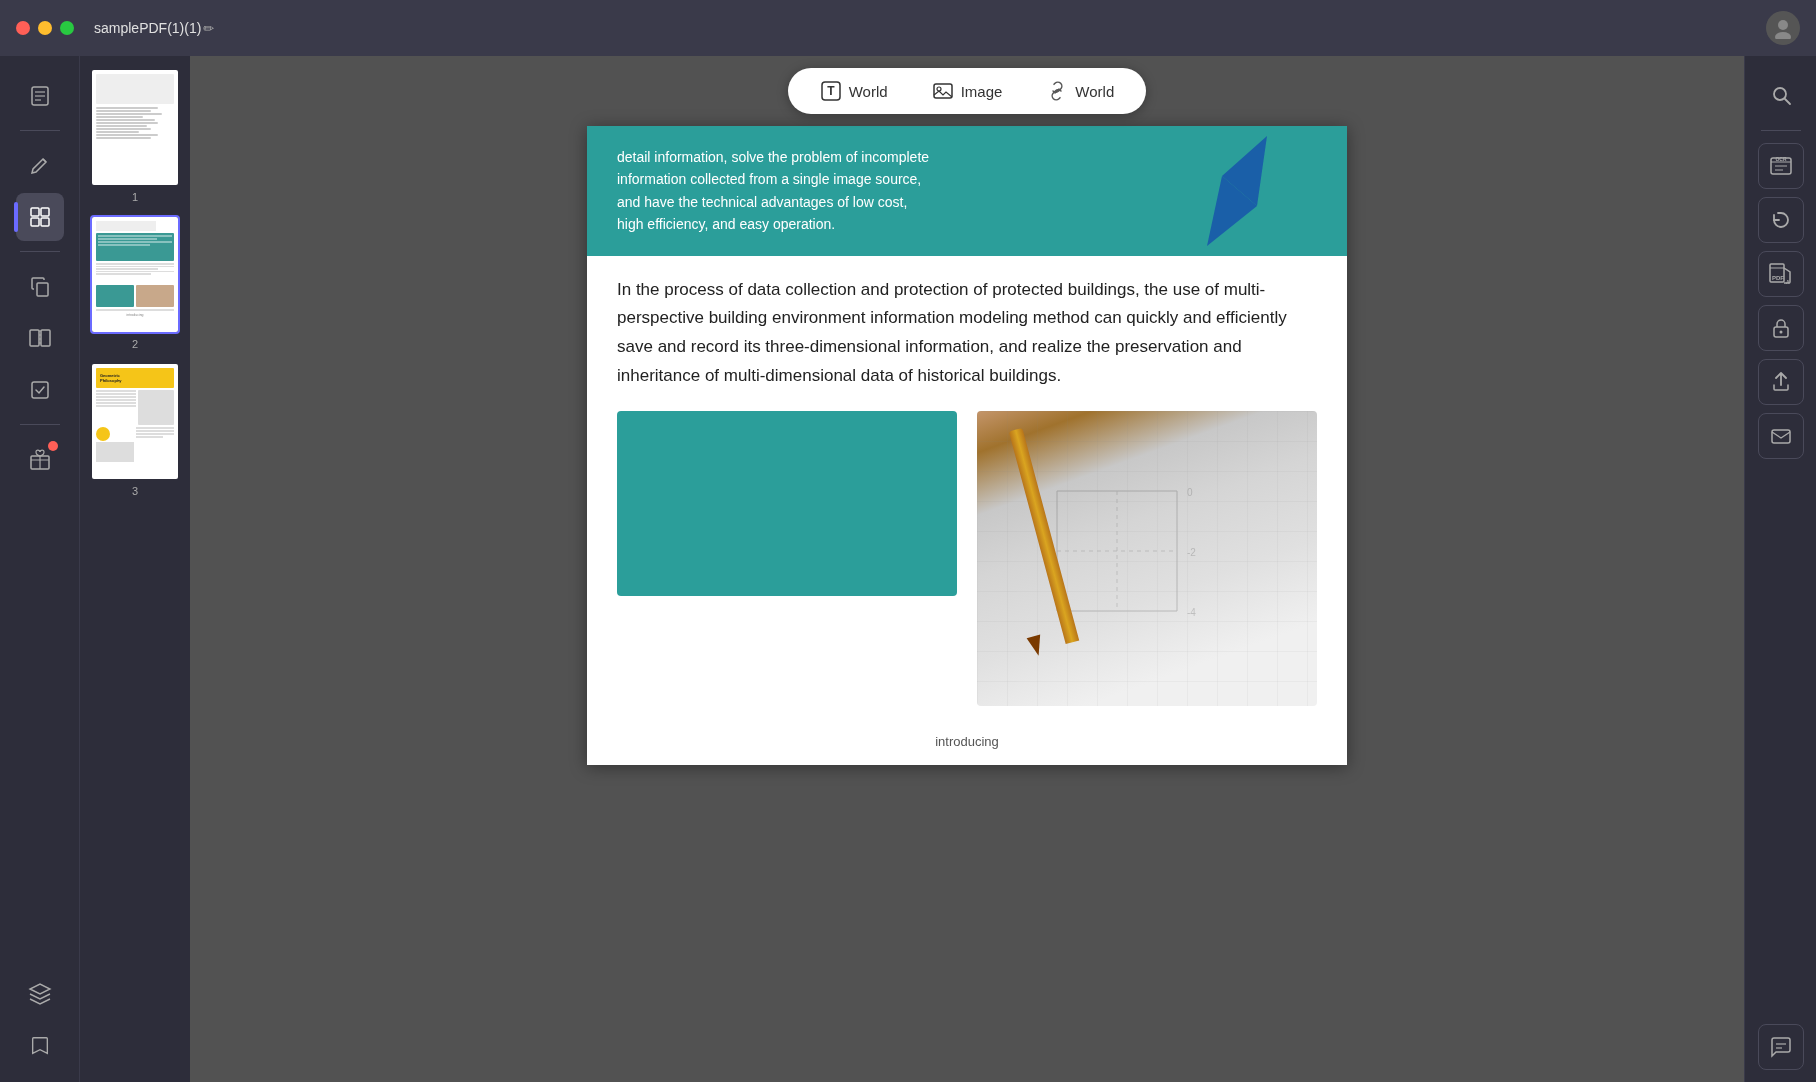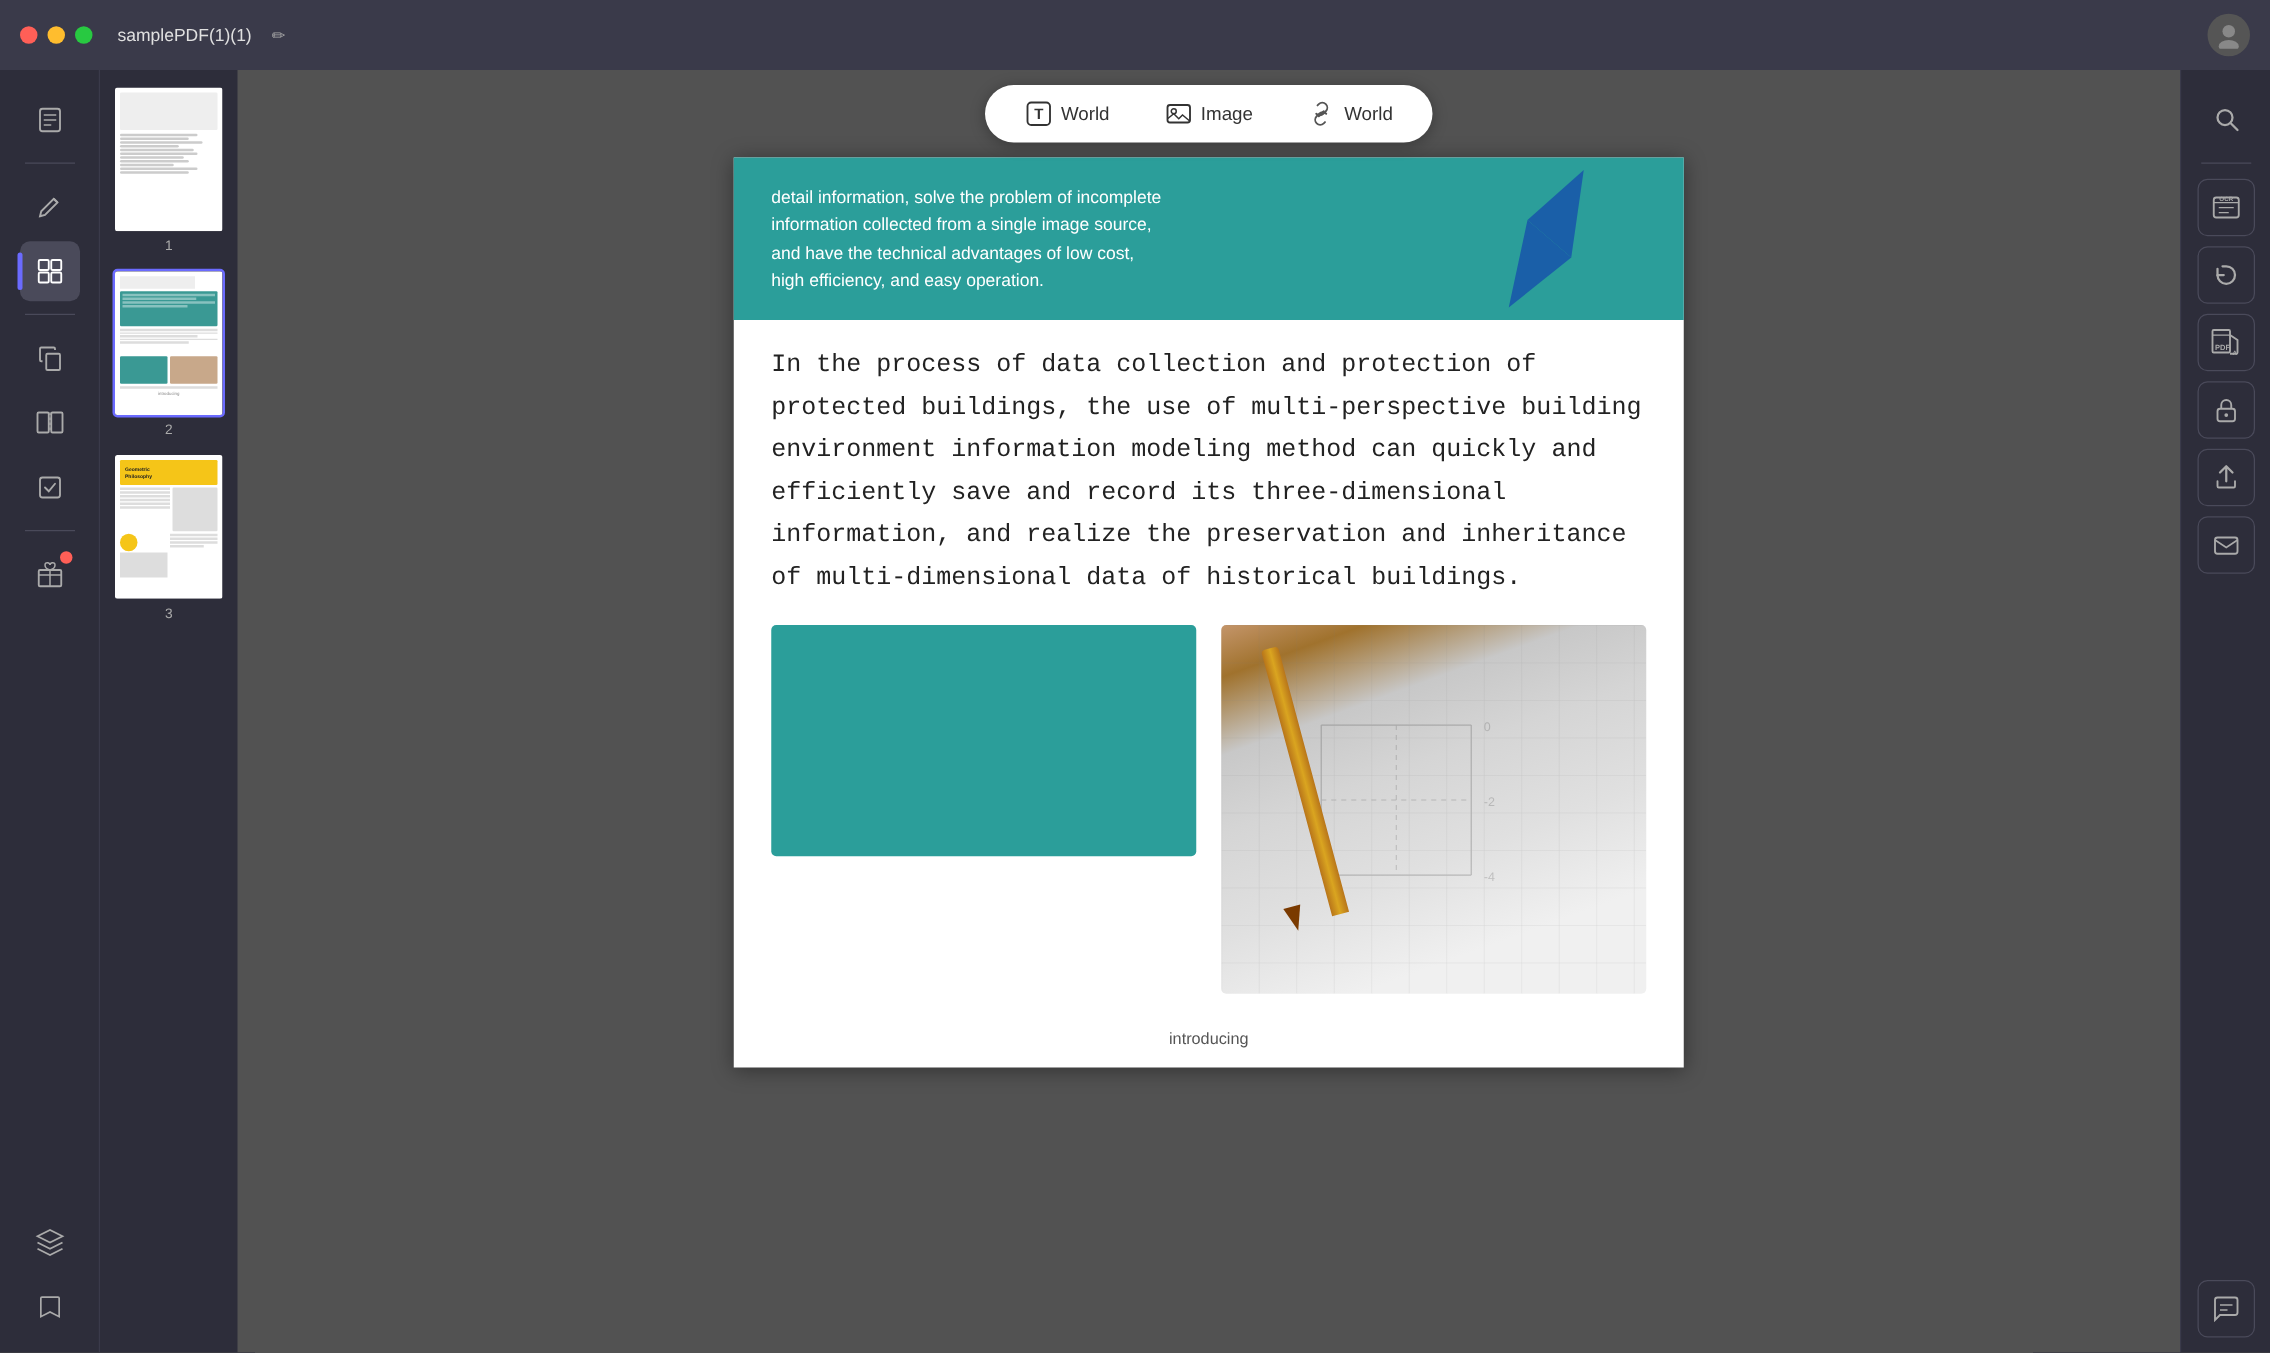--- a/index.html
+++ b/index.html
@@ -35,21 +35,21 @@
       height: 14px;
       border-radius: 50%;
     }
     .tl-close { background: #ff5f57; }
     .tl-min { background: #ffbd2e; }
     .tl-max { background: #28c941; }
 
     .tab-active {
       display: flex;
       align-items: center;
-      gap: 16px;
+      gap: 2px;
       padding: 0 20px;
       height: 100%;
       color: #e0e0e0;
       font-size: 14px;
       font-weight: 500;
     }
 
     .tabs-inactive {
       display: flex;
       align-items: center;
@@ -330,24 +330,23 @@
       color: #fff;
       font-size: 14px;
       line-height: 1.6;
       max-width: 320px;
       position: relative;
       z-index: 2;
     }
 
     .page2-description {
       padding: 20px 30px;
-      font-size: 20px;
+      font-size: 17px;
       line-height: 1.7;
       color: #222;
-      font-family: Liberation Mono, monospace;
     }
 
     
     .right-sidebar {
       width: 72px;
       background: #2d2d3a;
       display: flex;
       flex-direction: column;
       align-items: center;
       padding-top: 16px;

